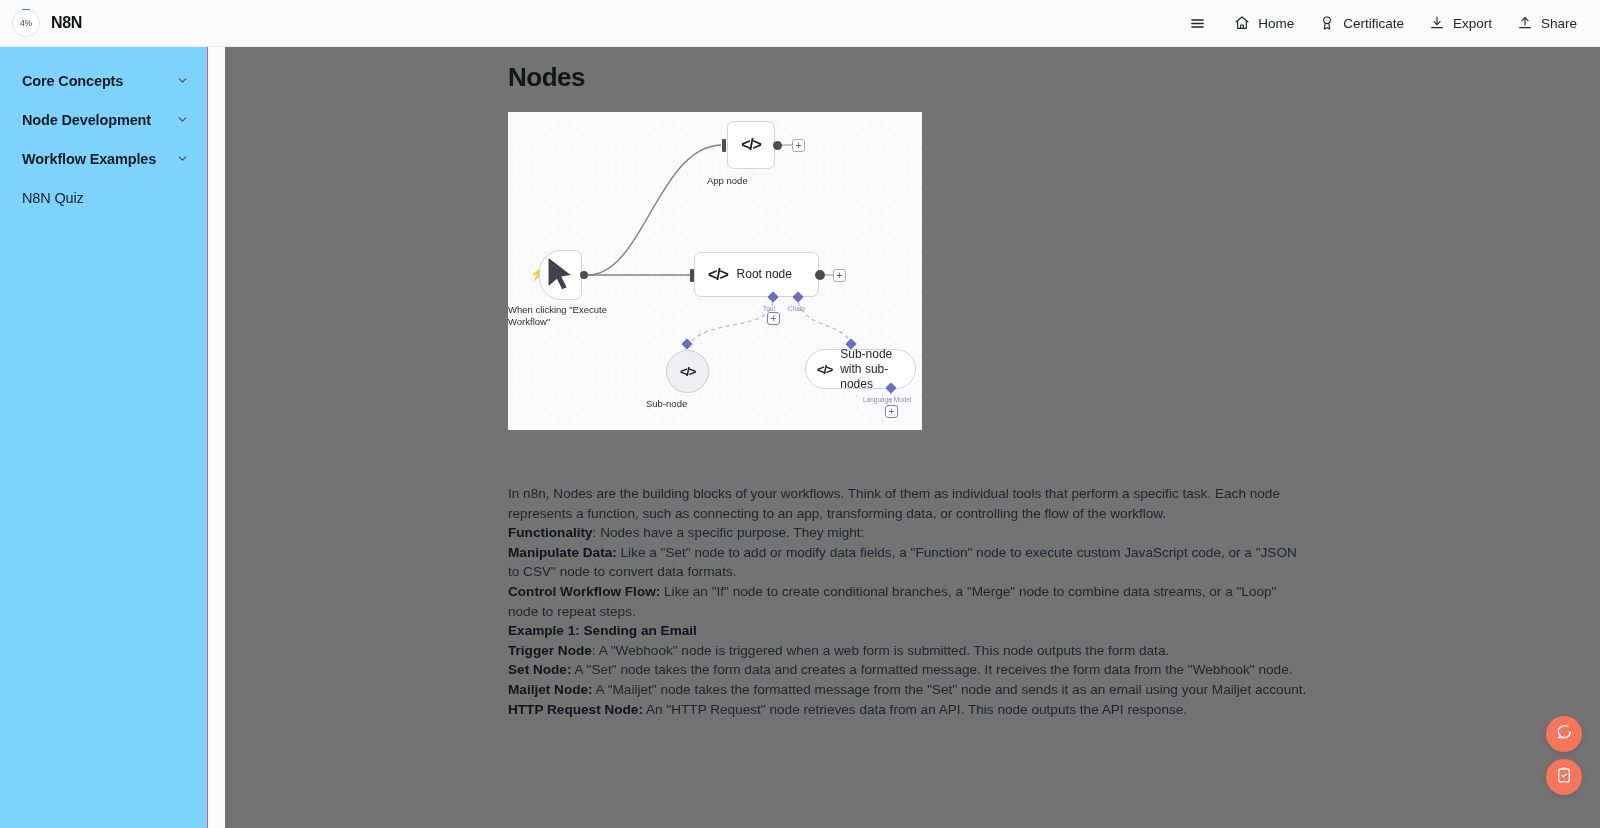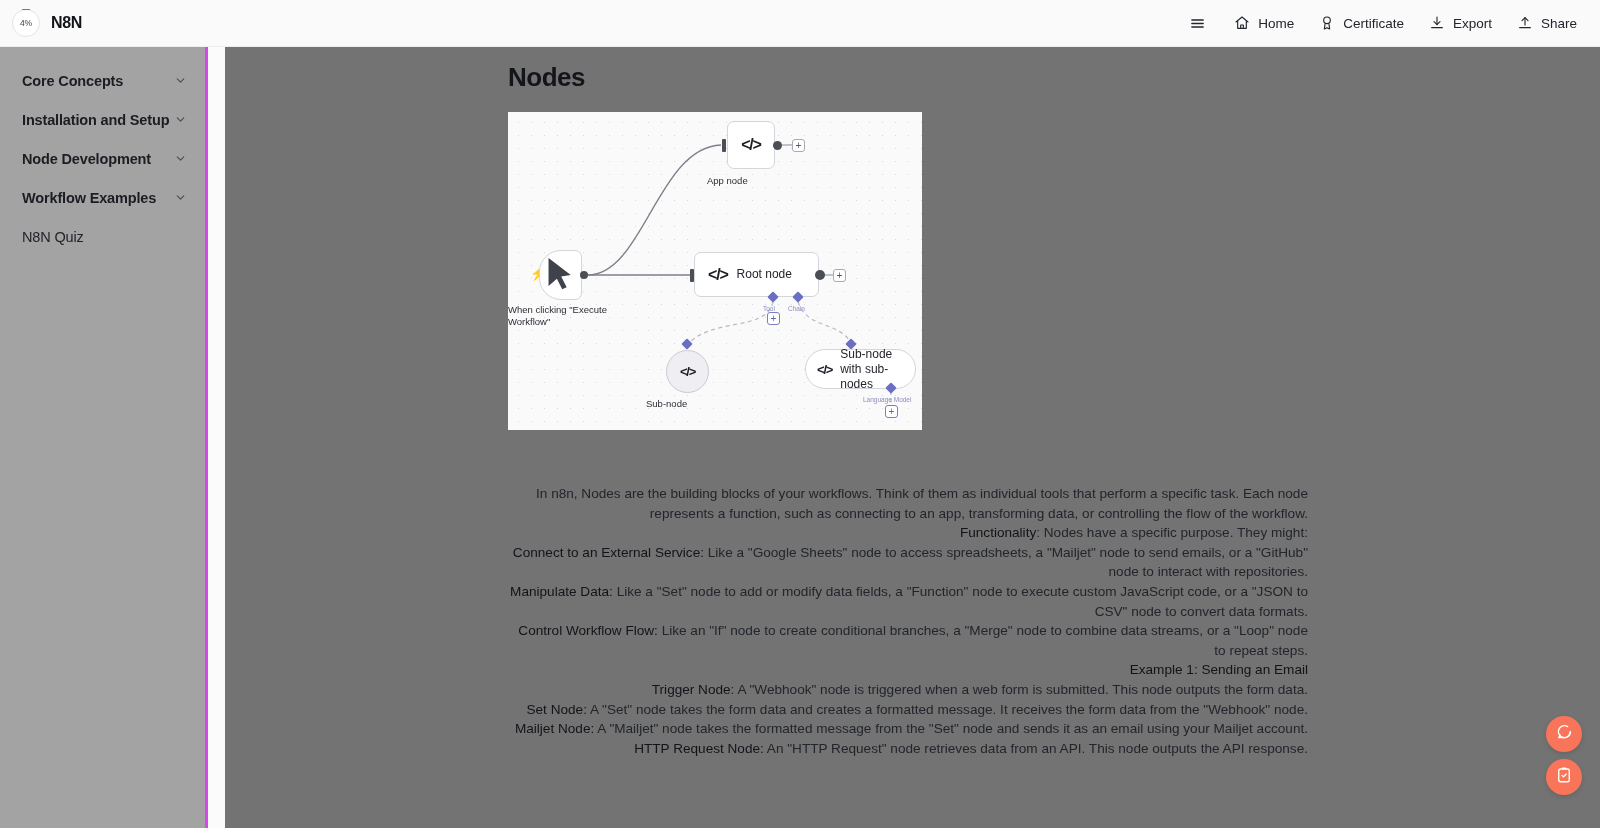--- a/index.html
+++ b/index.html
@@ -45,22 +45,22 @@
     font-size: 13.5px; color: #22252b; background: transparent;
     border: none; white-space: nowrap;
   }
   .hdr-btn svg { display: block; }
   .icon-only { padding: 7px 8px; margin-right: 4px; }
 
   
   .sidebar {
     position: absolute; top: 47px; left: 0;
     width: 208px; height: 781px;
-    background: #a3a3a3;
-    border-right: 3px solid #d946ef;
+    background: #7dd3fc;
+    border-right: 1px solid #d946ef;
     padding-top: 14px;
     z-index: 10;
   }
   .side-item {
     display: flex; align-items: center;
     height: 39px; padding: 0 18px 0 22px;
     cursor: pointer; font-size: 14.5px; font-weight: 600;
     color: #1b1d23; letter-spacing: -.15px;
   }
   .side-item .label { flex: 1; }
@@ -123,24 +123,24 @@
   .dia { position: absolute; width: 8px; height: 8px; background: #6a6fc2;
          transform: rotate(45deg); border-radius: 1px; }
   .slabel { position: absolute; font-size: 6.5px; color: #8a8dc0; white-space: nowrap; }
 
   .bolt { position: absolute; left: 22px; top: 155px; color: #ff6d5a; font-size: 13px; line-height: 1; }
   .cursor-ico { width: 15px; height: 18px; color: #3f424a; }
 
   
   .body-copy {
     position: absolute; left: 283px; top: 437px;
-    width: 800px; font-size: 13.6px; line-height: 19.6px; color: #22252b; text-align: right;
+    width: 800px; font-size: 13.6px; line-height: 19.6px; color: #22252b;
   }
   .body-copy p { margin: 0; }
-  .body-copy b { font-weight: 400; color: #121419; }
+  .body-copy b { font-weight: 700; color: #121419; }
 
   
   .fab {
     position: absolute; right: 18px; width: 36px; height: 36px;
     border-radius: 50%; background: #f87559;
     display: flex; align-items: center; justify-content: center;
     cursor: pointer; box-shadow: 0 2px 5px rgba(0,0,0,.13);
     z-index: 30;
   }
   .fab svg { color: #fff; }
@@ -217,28 +217,20 @@
 <div class="sidebar">
   <div class="side-item">
     <span class="label">Core Concepts</span>
     <span class="chev">
       <svg width="13" height="13" viewBox="0 0 24 24" fill="none" stroke="currentColor" stroke-width="2.2" stroke-linecap="round" stroke-linejoin="round">
           <polyline points="6 9 12 15 18 9"></polyline>
         </svg>
     </span>
   </div>
   <div class="side-item">
-    <span class="label">Installation and Setup</span>
-    <span class="chev">
-      <svg width="13" height="13" viewBox="0 0 24 24" fill="none" stroke="currentColor" stroke-width="2.2" stroke-linecap="round" stroke-linejoin="round">
-          <polyline points="6 9 12 15 18 9"></polyline>
-        </svg>
-    </span>
-  </div>
-  <div class="side-item">
     <span class="label">Node Development</span>
     <span class="chev">
       <svg width="13" height="13" viewBox="0 0 24 24" fill="none" stroke="currentColor" stroke-width="2.2" stroke-linecap="round" stroke-linejoin="round">
           <polyline points="6 9 12 15 18 9"></polyline>
         </svg>
     </span>
   </div>
   <div class="side-item">
     <span class="label">Workflow Examples</span>
     <span class="chev">
@@ -322,21 +314,20 @@
 sub-nodes</span>
     </div>
     <div class="dia" style="left:379px; top:272px;"></div>
     <div class="slabel" style="left:355px; top:284px;">Language Model</div>
     <div class="plusbox acc" style="left:377px; top:293px;">+</div>
   </div>
 
   <div class="body-copy">
     <p><b></b><span>In n8n, Nodes are the building blocks of your workflows. Think of them as individual tools that perform a specific task. Each node represents a function, such as connecting to an app, transforming data, or controlling the flow of the workflow.</span></p>
     <p><b>Functionality</b><span>: Nodes have a specific purpose. They might:</span></p>
-    <p><b>Connect to an External Service:</b><span> Like a "Google Sheets" node to access spreadsheets, a "Mailjet" node to send emails, or a "GitHub" node to interact with repositories.</span></p>
     <p><b>Manipulate Data:</b><span> Like a "Set" node to add or modify data fields, a "Function" node to execute custom JavaScript code, or a "JSON to CSV" node to convert data formats.</span></p>
     <p><b>Control Workflow Flow:</b><span> Like an "If" node to create conditional branches, a "Merge" node to combine data streams, or a "Loop" node to repeat steps.</span></p>
     <p><b>Example 1: Sending an Email</b><span></span></p>
     <p><b>Trigger Node</b><span>: A "Webhook" node is triggered when a web form is submitted. This node outputs the form data.</span></p>
     <p><b>Set Node:</b><span> A "Set" node takes the form data and creates a formatted message. It receives the form data from the "Webhook" node.</span></p>
     <p><b>Mailjet Node:</b><span> A "Mailjet" node takes the formatted message from the "Set" node and sends it as an email using your Mailjet account.</span></p>
     <p><b>HTTP Request Node:</b><span> An "HTTP Request" node retrieves data from an API. This node outputs the API response.</span></p>
   </div>
 </div>
 

